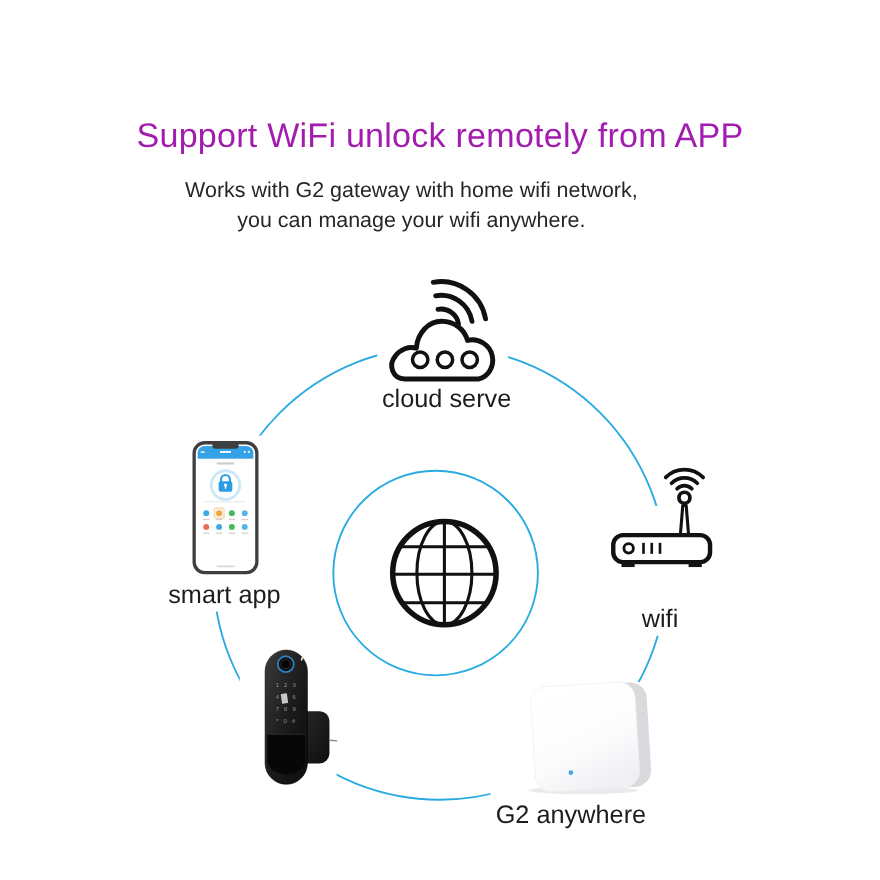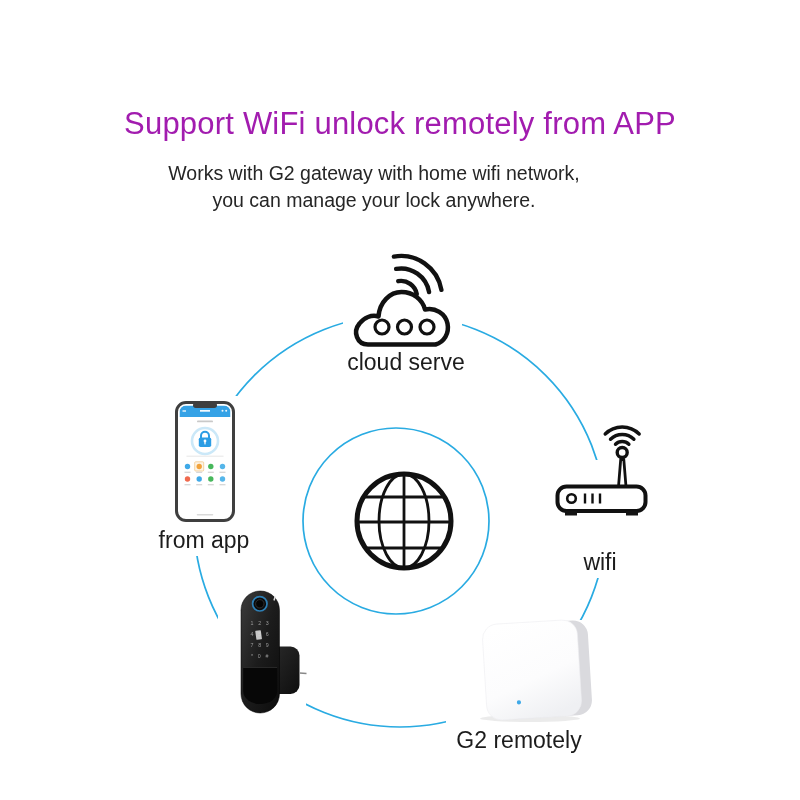--- a/index.html
+++ b/index.html
@@ -27,21 +27,21 @@
   .lbl-gateway{left:519px;top:727px;}
 </style>
 </head>
 <body>
 
 <div class="page">
 
   <div class="title">Support WiFi unlock remotely from APP</div>
   <div class="subtitle">
     <div>Works with G2 gateway with home wifi network,</div>
-    <div>you can manage your lock anywhere.</div>
+    <div>you can manage your wifi anywhere.</div>
   </div>
 
   <svg class="diagram-svg" width="800" height="800" viewBox="0 0 800 800">
     <defs>
       <linearGradient id="lockGrad" x1="0" y1="0" x2="1" y2="1">
         <stop offset="0" stop-color="#3c3c3c"></stop>
           <stop offset="0.5" stop-color="#1c1c1c"></stop>
           <stop offset="1" stop-color="#0c0c0c"></stop>
       </linearGradient>
       <linearGradient id="mountGrad" x1="0" y1="0" x2="1" y2="1">
@@ -178,17 +178,17 @@
       <ellipse cx="530" cy="718.5" rx="50" ry="3.5" fill="rgba(0,0,0,0.08)"></ellipse>
       <g transform="rotate(-3.5 532 670)">
         <rect x="497" y="623" width="93" height="95" rx="15" fill="#dadade"></rect>
         <rect x="484.5" y="622" width="95" height="96" rx="15" fill="url(#gwGrad)" stroke="#ededf0" stroke-width="0.6"></rect>
         <circle cx="517" cy="701.5" r="2.1" fill="#3fa9e8"></circle>
       </g>
     </g>
   </svg>
 
   <div class="node-label lbl-cloud">cloud serve</div>
-  <div class="node-label lbl-app">from app</div>
+  <div class="node-label lbl-app">smart app</div>
   <div class="node-label lbl-wifi">wifi</div>
-  <div class="node-label lbl-gateway">G2 remotely</div>
+  <div class="node-label lbl-gateway">G2 anywhere</div>
 
 </div>
 
 </body></html>

